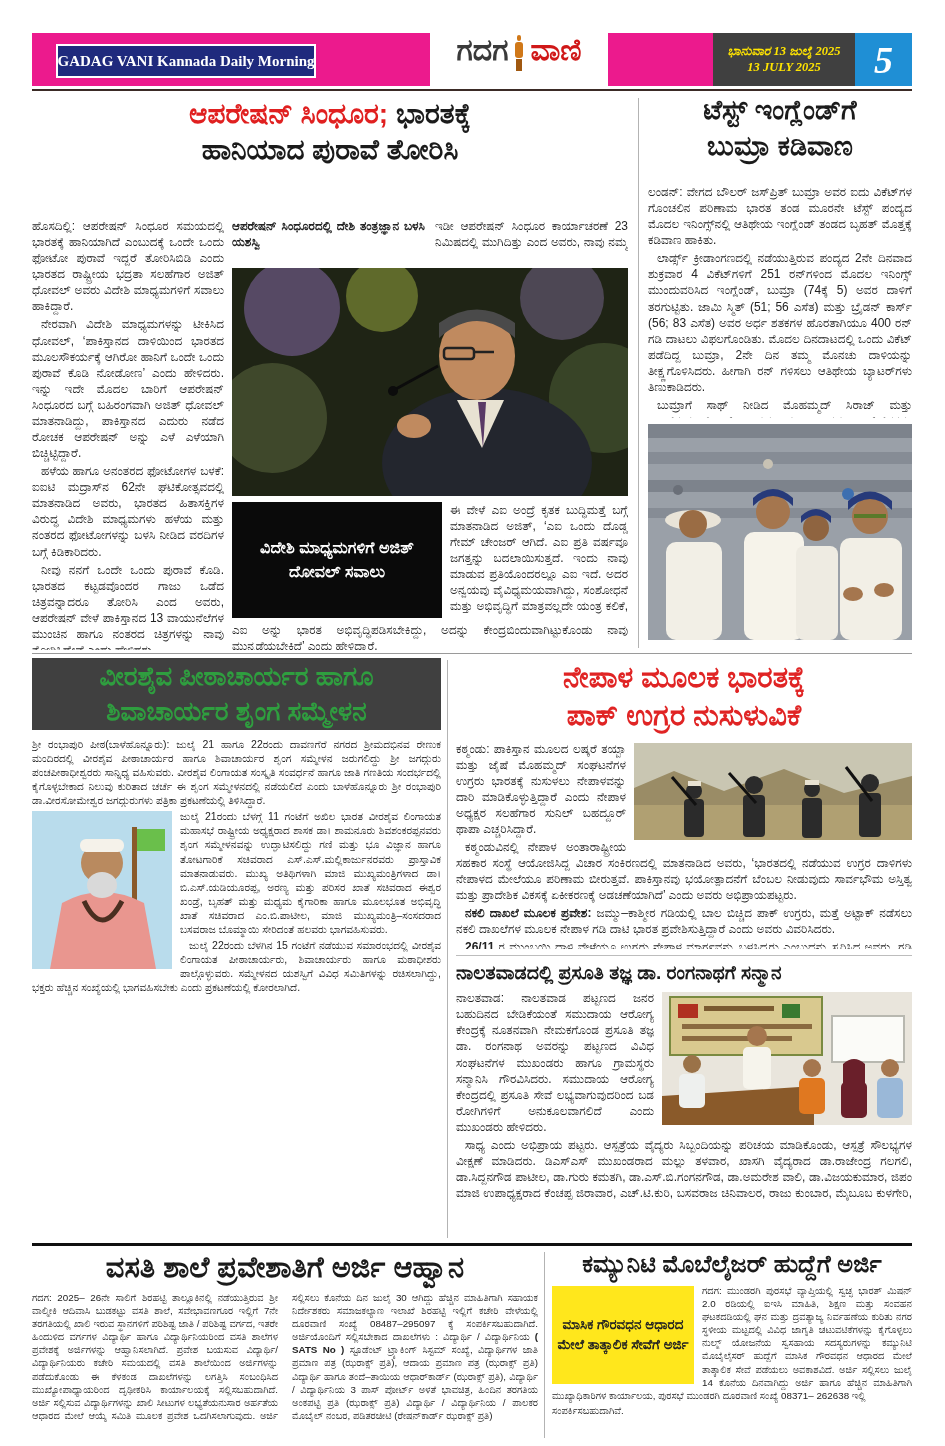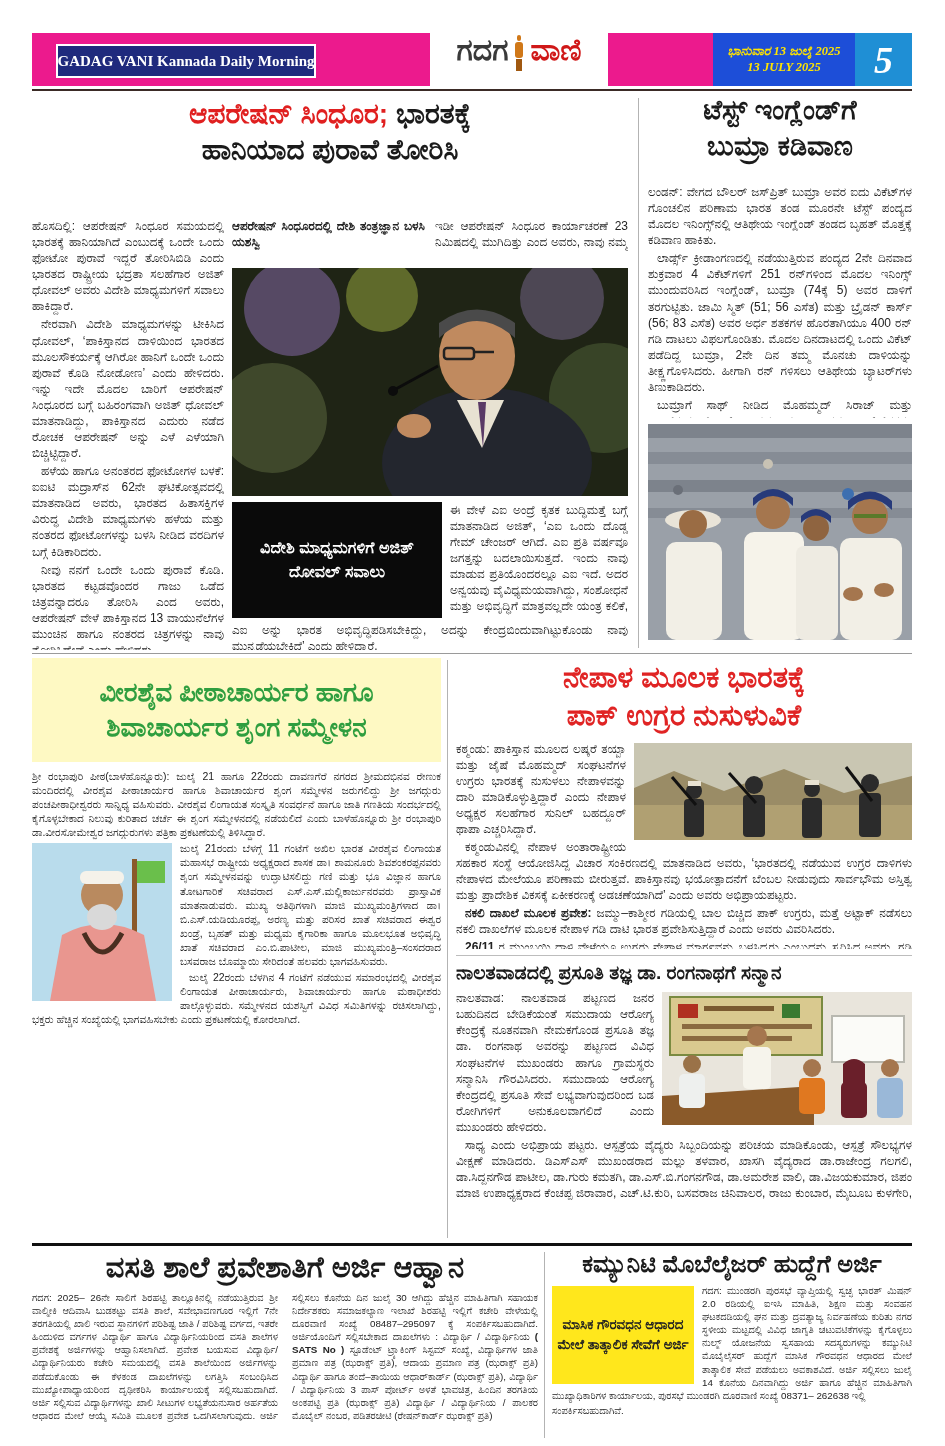--- a/index.html
+++ b/index.html
@@ -8,21 +8,21 @@
   
   .masthead{position:absolute;left:32px;top:33px;width:880px;height:53px;}
   .pinkbar{position:absolute;left:0;top:0;width:822px;height:53px;background:#ec1a8d;}
   .mh-title{position:absolute;left:24px;top:11px;width:256px;height:30px;background:#1f2a7d;
             border:2px solid #fff;display:flex;align-items:center;justify-content:center;}
   .mh-title span{color:#fff;font-family:"Liberation Serif",serif;font-weight:bold;font-size:15px;white-space:nowrap;}
   .mh-logo{position:absolute;left:398px;top:0;width:178px;height:53px;background:#fff;
            display:flex;justify-content:center;gap:4px;}
   .lg1{font-size:30px;font-weight:bold;color:#3a3a3a;}
   .lg2{font-size:30px;font-weight:bold;color:#d01818;}
-  .mh-date{position:absolute;left:681px;top:0;width:142px;height:53px;background:#1d4ed8;
+  .mh-date{position:absolute;left:681px;top:0;width:142px;height:53px;background:#404040;
            display:flex;flex-direction:column;align-items:center;justify-content:center;line-height:1.25;}
   .mh-date div{color:#ffe400;font-family:"Liberation Serif",serif;font-style:italic;font-weight:bold;font-size:12.5px;white-space:nowrap;}
   .mh-page{position:absolute;left:823px;top:0;width:57px;height:53px;background:#1f8fd5;
            display:flex;align-items:center;justify-content:center;}
   .mh-page span{color:#fff;font-family:"Liberation Serif",serif;font-style:italic;font-weight:bold;font-size:38px;}
   .rule1{position:absolute;left:32px;top:89px;width:880px;height:2px;background:#3b2b26;}
   .rule2{position:absolute;left:32px;top:653px;width:880px;height:1px;background:#9a9a9a;}
   .rule3{position:absolute;left:32px;top:1243px;width:880px;height:3px;background:#101010;}
   .vdiv{position:absolute;width:1px;background:#b3b3b3;}
   
@@ -43,21 +43,21 @@
         font-weight:bold;font-size:16px;line-height:1.5;padding:16px;box-sizing:border-box;}
   .sideT{position:absolute;left:418px;top:284px;width:178px;height:116px;overflow:hidden;}
   .stripBot{position:absolute;left:200px;top:404px;width:396px;height:28px;overflow:hidden;}
   
   .topright{position:absolute;left:648px;top:92px;width:264px;height:554px;}
   .hl2{text-align:center;font-weight:bold;font-size:27px;line-height:1.35;}
   .body2{position:absolute;left:0;top:92px;width:264px;height:234px;overflow:hidden;}
   .photo2{position:absolute;left:0;top:332px;width:264px;height:216px;background:#8f949c;}
   
   .midleft{position:absolute;left:32px;top:658px;width:409px;height:583px;overflow:hidden;}
-  .greenbox{width:100%;height:104px;background:#fef9c3;display:flex;flex-direction:column;
+  .greenbox{width:100%;height:72px;background:#404040;display:flex;flex-direction:column;
             align-items:center;justify-content:center;}
   .greenbox div{color:#2f9e3f;font-weight:bold;font-size:26px;line-height:1.35;text-align:center;}
   .midleft .kn{margin-top:7px;font-size:10.5px;}
   .saint{float:left;width:140px;height:158px;margin:2px 8px 2px 0;background:#b9dcec;}
   
   .midright{position:absolute;left:456px;top:658px;width:456px;height:583px;overflow:hidden;}
   .hl4{color:#e02424;font-weight:bold;font-size:29px;line-height:1.32;text-align:center;}
   .body4{margin-top:6px;height:208px;overflow:hidden;}
   .mil{float:right;width:278px;height:97px;margin:2px 0 4px 8px;background:#c9c6b2;}
   .hl5{margin-top:6px;border-top:1px solid #bdbdbd;padding-top:5px;
@@ -211,21 +211,21 @@
           <rect x="100" y="16" width="5" height="130" fill="#8a5a2a"></rect>
           <rect x="105" y="18" width="28" height="22" fill="#6abf4b"></rect>
           <path d="M18,158 L30,92 Q70,70 112,92 L124,158 Z" fill="#e9968f"></path>
           <circle cx="70" cy="52" r="21" fill="#b98a5f"></circle>
           <rect x="48" y="28" width="44" height="13" rx="6" fill="#f5f2ea"></rect>
           <ellipse cx="70" cy="74" rx="15" ry="13" fill="#d9d9d9"></ellipse>
           <path d="M52,90 Q70,128 90,90" stroke="#4a2e20" stroke-width="5" fill="none"></path>
         </svg>
       </div>
       <p class="noind">ಜುಲೈ 21ರಂದು ಬೆಳಗ್ಗೆ 11 ಗಂಟೆಗೆ ಅಖಿಲ ಭಾರತ ವೀರಶೈವ ಲಿಂಗಾಯತ ಮಹಾಸಭೆ ರಾಷ್ಟ್ರೀಯ ಅಧ್ಯಕ್ಷರಾದ ಶಾಸಕ ಡಾ। ಶಾಮನೂರು ಶಿವಶಂಕರಪ್ಪನವರು ಶೃಂಗ ಸಮ್ಮೇಳನವನ್ನು ಉದ್ಘಾಟಿಸಲಿದ್ದು ಗಣಿ ಮತ್ತು ಭೂ ವಿಜ್ಞಾನ ಹಾಗೂ ತೋಟಗಾರಿಕೆ ಸಚಿವರಾದ ಎಸ್.ಎಸ್.ಮಲ್ಲಿಕಾರ್ಜುನರವರು ಪ್ರಾಸ್ತಾವಿಕ ಮಾತನಾಡುವರು. ಮುಖ್ಯ ಅತಿಥಿಗಳಾಗಿ ಮಾಜಿ ಮುಖ್ಯಮಂತ್ರಿಗಳಾದ ಡಾ। ಬಿ.ಎಸ್.ಯಡಿಯೂರಪ್ಪ, ಅರಣ್ಯ ಮತ್ತು ಪರಿಸರ ಖಾತೆ ಸಚಿವರಾದ ಈಶ್ವರ ಖಂಡ್ರೆ, ಬೃಹತ್ ಮತ್ತು ಮಧ್ಯಮ ಕೈಗಾರಿಕಾ ಹಾಗೂ ಮೂಲಭೂತ ಅಭಿವೃದ್ಧಿ ಖಾತೆ ಸಚಿವರಾದ ಎಂ.ಬಿ.ಪಾಟೀಲ, ಮಾಜಿ ಮುಖ್ಯಮಂತ್ರಿ–ಸಂಸದರಾದ ಬಸವರಾಜ ಬೊಮ್ಮಾಯಿ ಸೇರಿದಂತೆ ಹಲವರು ಭಾಗವಹಿಸುವರು.</p>
-      <p>ಜುಲೈ 22ರಂದು ಬೆಳಗಿನ 4 ಗಂಟೆಗೆ ನಡೆಯುವ ಸಮಾರಂಭದಲ್ಲಿ ವೀರಶೈವ ಲಿಂಗಾಯತ ಪೀಠಾಚಾರ್ಯರು, ಶಿವಾಚಾರ್ಯರು ಹಾಗೂ ಮಠಾಧೀಶರು ಪಾಲ್ಗೊಳ್ಳುವರು. ಸಮ್ಮೇಳನದ ಯಶಸ್ವಿಗೆ ವಿವಿಧ ಸಮಿತಿಗಳನ್ನು ರಚಿಸಲಾಗಿದ್ದು, ಭಕ್ತರು ಹೆಚ್ಚಿನ ಸಂಖ್ಯೆಯಲ್ಲಿ ಭಾಗವಹಿಸಬೇಕು ಎಂದು ಪ್ರಕಟಣೆಯಲ್ಲಿ ಕೋರಲಾಗಿದೆ.</p>
+      <p>ಜುಲೈ 22ರಂದು ಬೆಳಗಿನ 15 ಗಂಟೆಗೆ ನಡೆಯುವ ಸಮಾರಂಭದಲ್ಲಿ ವೀರಶೈವ ಲಿಂಗಾಯತ ಪೀಠಾಚಾರ್ಯರು, ಶಿವಾಚಾರ್ಯರು ಹಾಗೂ ಮಠಾಧೀಶರು ಪಾಲ್ಗೊಳ್ಳುವರು. ಸಮ್ಮೇಳನದ ಯಶಸ್ವಿಗೆ ವಿವಿಧ ಸಮಿತಿಗಳನ್ನು ರಚಿಸಲಾಗಿದ್ದು, ಭಕ್ತರು ಹೆಚ್ಚಿನ ಸಂಖ್ಯೆಯಲ್ಲಿ ಭಾಗವಹಿಸಬೇಕು ಎಂದು ಪ್ರಕಟಣೆಯಲ್ಲಿ ಕೋರಲಾಗಿದೆ.</p>
     </div>
   </section>
 
   <div class="vdiv" style="left:447px;top:660px;height:578px;"></div>
 
   <section class="midright">
     <div class="hl4">
       <span>ನೇಪಾಳ ಮೂಲಕ ಭಾರತಕ್ಕೆ</span><br>
       <span>ಪಾಕ್ ಉಗ್ರರ ನುಸುಳುವಿಕೆ</span>
     </div>

